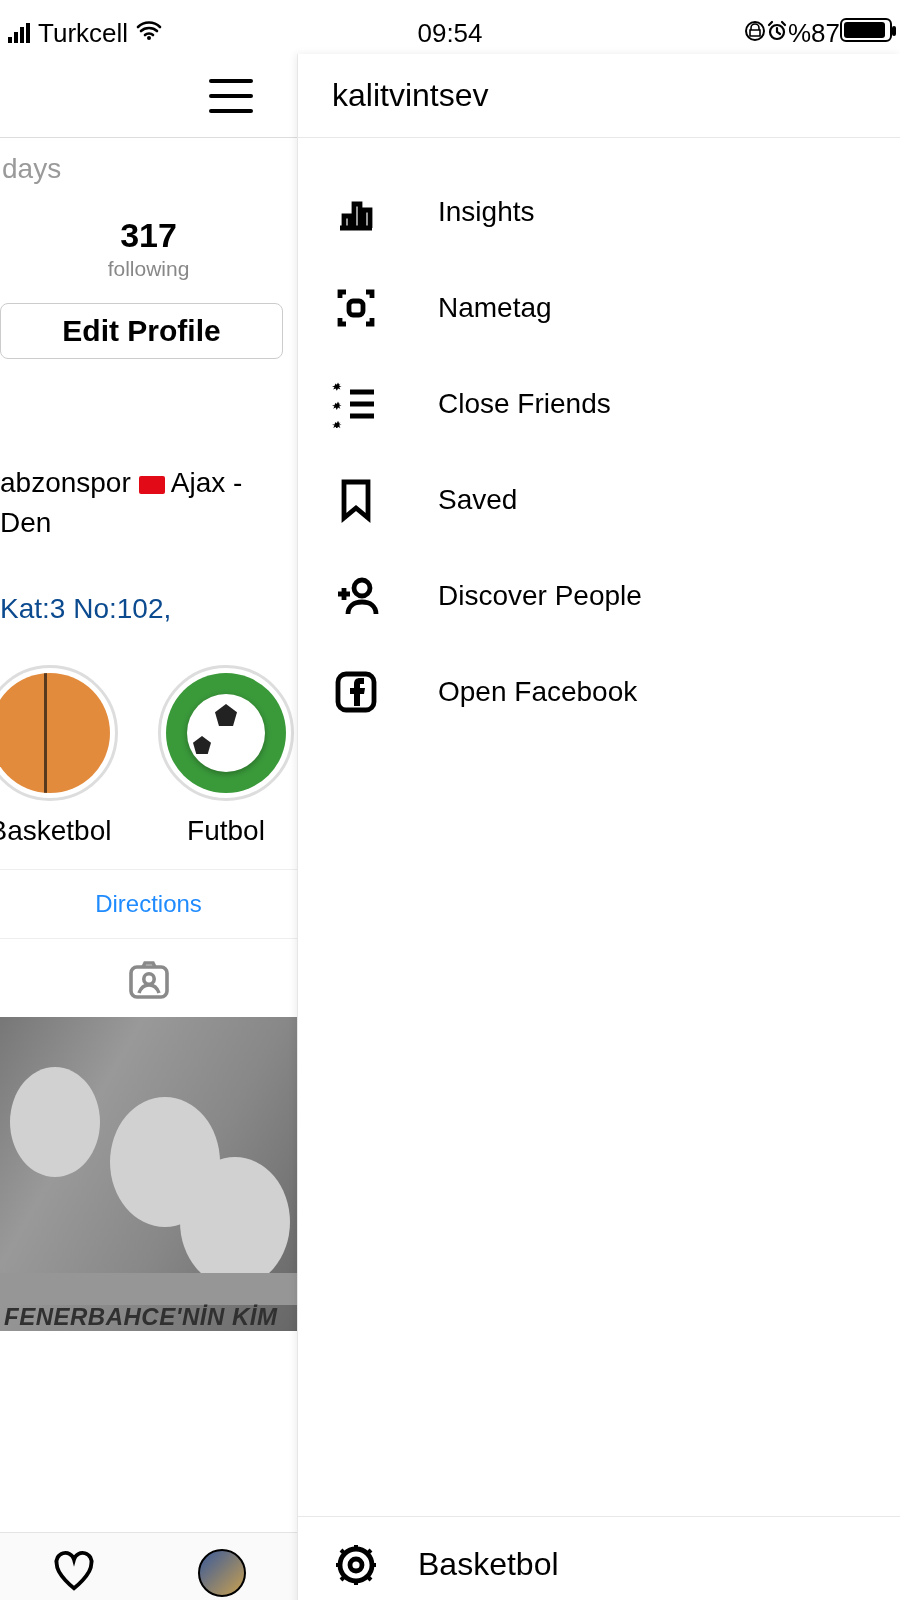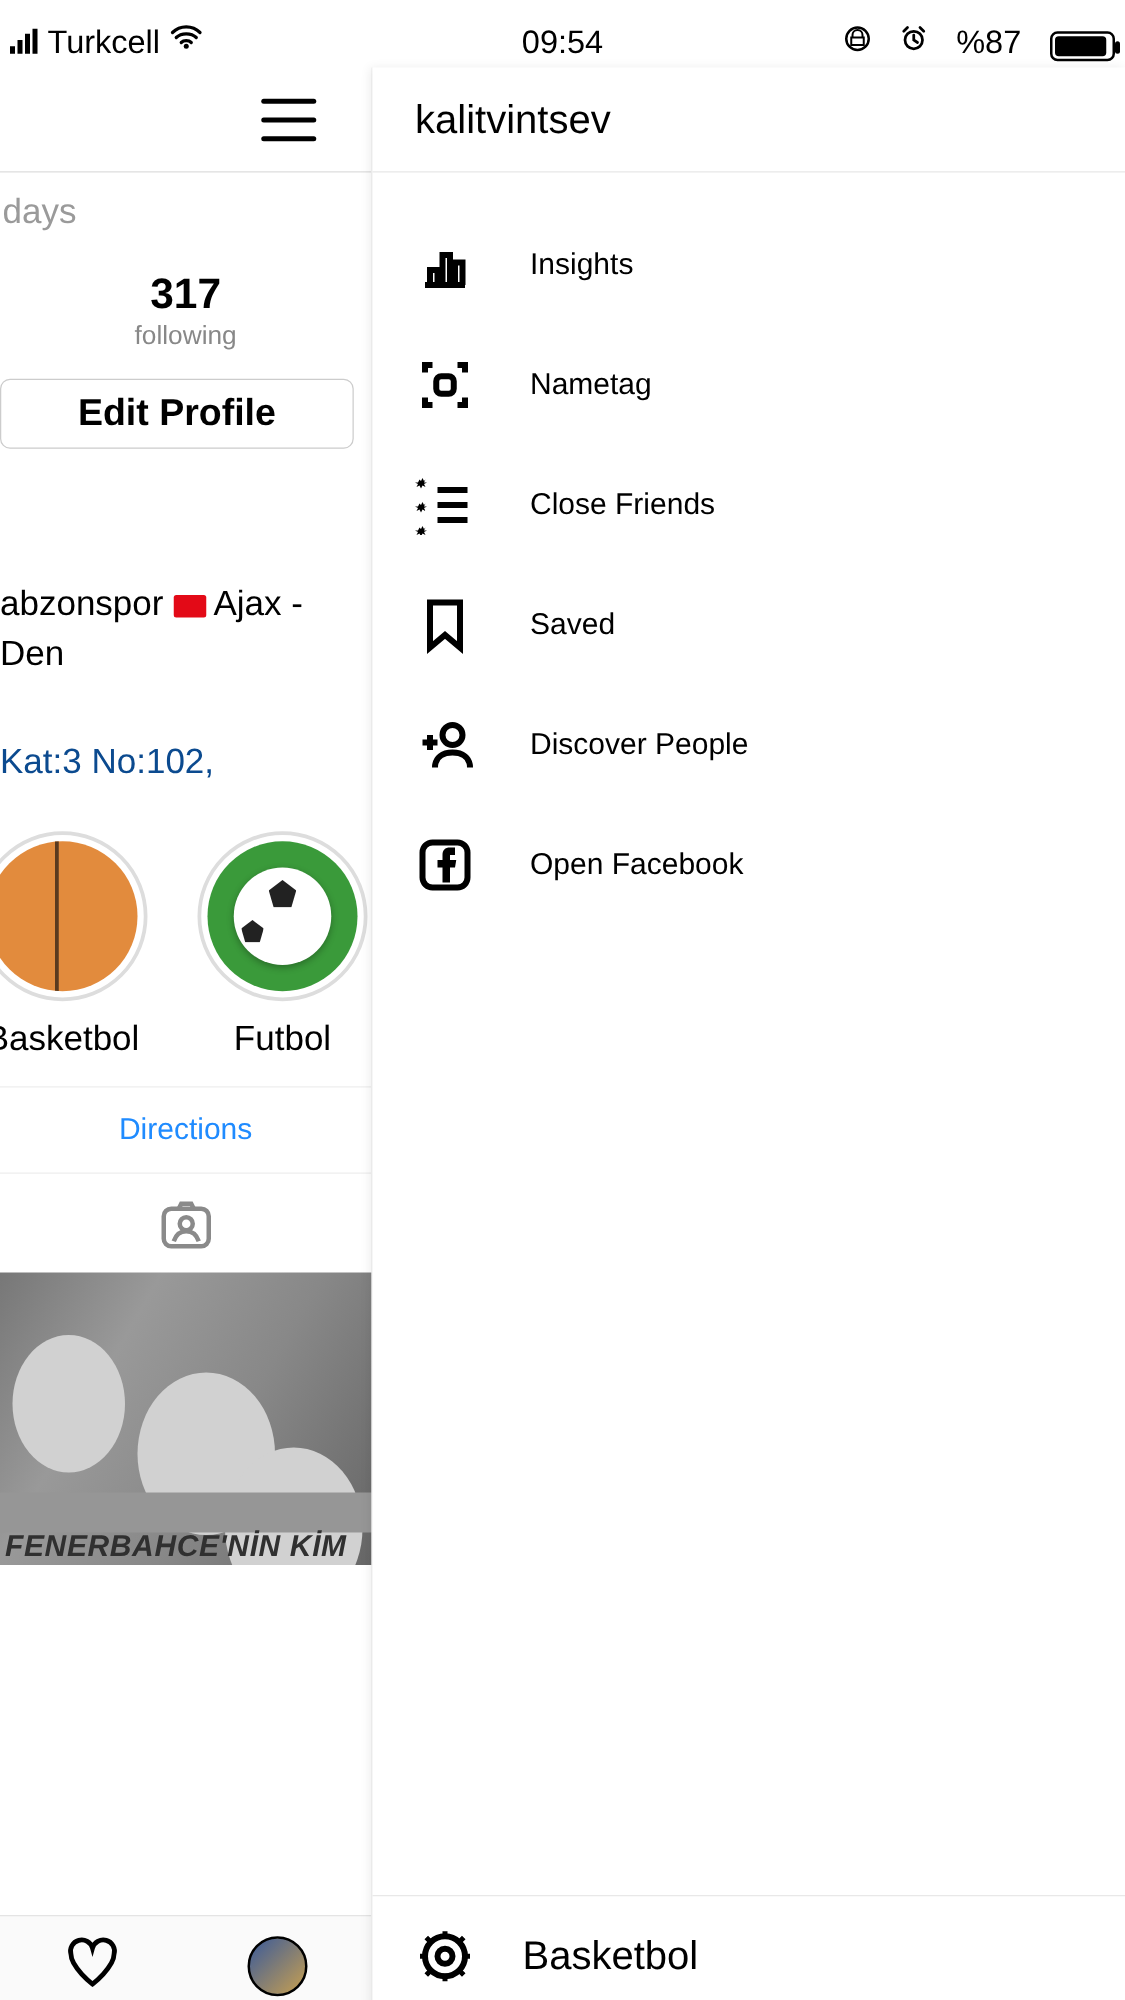--- a/index.html
+++ b/index.html
@@ -3,21 +3,21 @@
 <meta charset="utf-8">
 <style>
   * { box-sizing: border-box; margin: 0; padding: 0; }
   html, body { width: 900px; height: 1600px; font-family: -apple-system, Helvetica, Arial, sans-serif; background:#fff; color:#000; overflow:hidden; }
   .screen { position:relative; width:900px; height:1600px;margin-top:12px; }
 
   
   .status-bar { position:relative; height:42px; display:flex; align-items:center; font-size:26px; font-weight:500; }
   .status-left { display:flex; align-items:center; gap:8px; padding-left:8px; }
   .status-center { position:absolute; left:50%; transform:translateX(-50%); font-weight:400; }
-  .status-right { margin-left:auto; display:flex; align-items:flex-end; gap:23px; padding-right:8px; }
+  .status-right { margin-left:auto; display:flex; align-items:flex-start; gap:0; padding-right:8px; }
   .battery-frame { display:inline-block; width:52px; height:24px; border:2.5px solid #000; border-radius:6px; position:relative; }
   .battery-frame::after { content:""; position:absolute; right:-6px; top:6px; width:4px; height:10px; background:#000; border-radius:2px; }
   .battery-fill { position:absolute; left:2px; top:2px; bottom:2px; width:86%; background:#000; border-radius:3px; }
 
   
   .panes { position:absolute; top:42px; bottom:0; left:0; right:0; }
   .left-pane { position:absolute; left:0; top:0; width:298px; bottom:0; overflow:hidden; border-right:1px solid rgba(0,0,0,0.05); }
   .right-pane { position:absolute; left:298px; right:0; top:0; bottom:0; background:#fff; box-shadow:-2px 0 8px rgba(0,0,0,0.08); }
 
   
@@ -43,35 +43,35 @@
   .hl-bball::after { left:45%; top:-10%; width:3px; height:120%; background:#5a3a1f; border:none; }
   .hl-soccer { background:#3a9a3a; display:flex; align-items:center; justify-content:center; }
   .hl-ball { width:78px; height:78px; border-radius:50%; background:#fff; box-shadow:0 2px 6px rgba(0,0,0,0.3); position:relative; }
   .hl-ball::before { content:""; position:absolute; left:28px; top:10px; width:22px; height:22px; background:#222; clip-path:polygon(50% 0,100% 38%,82% 100%,18% 100%,0 38%); }
   .hl-ball::after { content:""; position:absolute; left:6px; top:42px; width:18px; height:18px; background:#222; clip-path:polygon(50% 0,100% 38%,82% 100%,18% 100%,0 38%); }
   .hl-label { font-size:28px; margin-top:14px; }
 
   .directions-row { border-top:1px solid #eee; border-bottom:1px solid #eee; margin-top:22px; text-align:center; padding:20px 0; }
   .directions { color:#1f8bff; font-size:24px; font-weight:500; }
   .tagged-row { text-align:center; padding:16px 0 10px; }
-  .post-img { width:298px; height:234px; background:linear-gradient(120deg,#777 0%,#999 30%,#888 60%,#666 100%); position:relative; overflow:hidden; filter:grayscale(100%); }
+  .post-img { width:298px; height:314px; background:linear-gradient(120deg,#777 0%,#999 30%,#888 60%,#666 100%); position:relative; overflow:hidden; filter:grayscale(100%); }
   .post-img .face { position:absolute; border-radius:50%; background:#d8d0c8; }
   .post-img .f1 { width:90px; height:110px; left:10px; top:50px; }
   .post-img .f2 { width:110px; height:130px; left:110px; top:80px; }
   .post-img .f3 { width:110px; height:130px; left:180px; top:140px; }
   .post-banner { position:absolute; left:0; bottom:26px; height:32px; width:100%; background:#16b7c4; }
   .post-headline { position:absolute; left:4px; bottom:0; font-size:24px; font-weight:900; font-style:italic; color:#d6001c; letter-spacing:0.5px; }
 
   .bottom-bar { position:absolute; left:0; right:0; bottom:0; height:80px; border-top:1px solid #e4e4e4; display:flex; align-items:center; justify-content:space-around; background:#fafafa; }
   .avatar-sm { width:48px; height:48px; border-radius:50%; background:linear-gradient(135deg,#3a5a9a,#c8a050); border:2px solid #000; }
 
   
   .drawer-header { height:84px; display:flex; align-items:center; padding-left:34px; font-size:32px; font-weight:500; border-bottom:1px solid #e8e8e8; }
   .menu { padding:26px 0 0 0; }
-  .menu-item { display:flex; align-items:center; height:96px; padding-left:34px; gap:44px; font-size:24px; }
+  .menu-item { display:flex; align-items:center; height:96px; padding-left:34px; gap:58px; font-size:28px; }
   .menu-icon { width:48px; height:48px; display:flex; align-items:center; justify-content:center; color:#000; }
   .menu-icon svg { width:48px; height:48px; stroke:#000; fill:none; stroke-width:2.4; }
   .drawer-footer { position:absolute; left:0; right:0; bottom:0; height:96px; display:flex; align-items:center; padding-left:34px; gap:38px; font-size:32px; border-top:1px solid #e8e8e8; }
 
   
   .sig { display:inline-flex; align-items:flex-end; gap:2px; height:20px; }
   .sig i { width:4px; background:#000; display:inline-block; }
   .sig i:nth-child(1){height:6px} .sig i:nth-child(2){height:11px} .sig i:nth-child(3){height:16px} .sig i:nth-child(4){height:20px}
   .wifi-glyph { font-size:24px; }
 </style>

